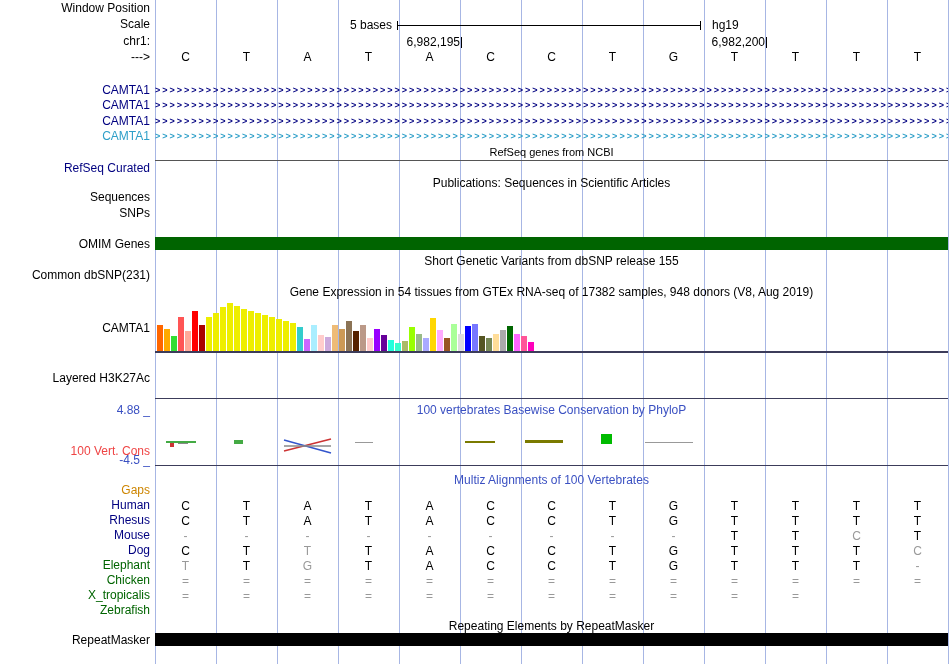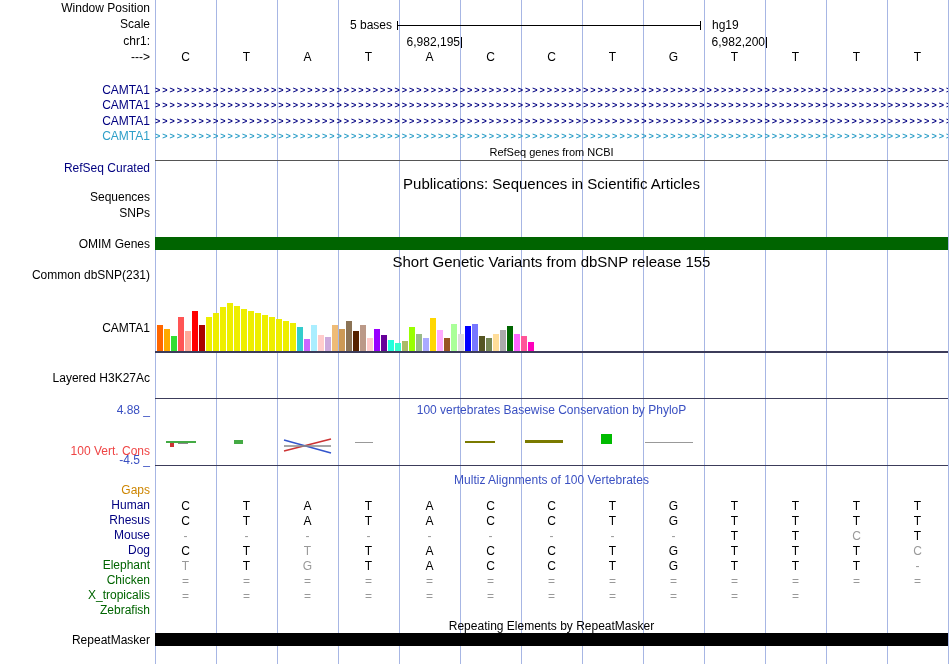--- a/index.html
+++ b/index.html
@@ -2,21 +2,21 @@
 <html><head>
 <meta charset="utf-8">
 <style>
   * { margin:0; padding:0; box-sizing:border-box; }
   body { background:#fff; font-family:"Liberation Sans", sans-serif; }
   #canvas { position:relative; width:950px; height:664px; background:#fff; overflow:hidden; color:#000; font-size:12px; }
   .gridline { position:absolute; top:0; bottom:0; width:1px; background:#a7b6e4; }
   .lbl { position:absolute; left:0; width:150px; text-align:right; font-size:12px; line-height:13px; white-space:nowrap; }
   .ctitle { position:absolute; left:155px; width:793px; text-align:center; font-size:12px; line-height:13px; white-space:nowrap; }
   .mid { font-size:11px; }
-  .small { font-size:15px; }
+  .small { font-size:12px; }
   .navy { color:#000080; }
   .green { color:#006400; }
   .blue { color:#3a50c2; }
   .grayblue { color:#ef4444;margin-top:16px; }
   .letters { position:absolute; left:155px; width:793px; height:15px; line-height:15px; display:flex; font-size:12px; }
   .letters span { flex:0 0 61px; text-align:center; }
   .muted { color:#999; }
   .arrows { position:absolute; left:155px; width:793px; height:13px; overflow:hidden; white-space:nowrap; font-size:9px; font-weight:bold; letter-spacing:2px; line-height:13px; }
   .hline { position:absolute; left:155px; width:793px; }
   .tick { position:absolute; width:1px; background:#000; }
@@ -104,20 +104,21 @@
   <div class="ctitle small" style="top:177px">Publications: Sequences in Scientific Articles</div>
   <div class="lbl" style="top:191px">Sequences</div>
   <div class="lbl" style="top:207px">SNPs</div>
 
   <div id="omim-bar"></div>
   <div class="lbl" style="top:238px">OMIM Genes</div>
 
   <div class="ctitle small" style="top:255px">Short Genetic Variants from dbSNP release 155</div>
   <div class="lbl" style="top:269px">Common dbSNP(231)</div>
 
+  <div class="ctitle" style="top:286px">Gene Expression in 54 tissues from GTEx RNA-seq of 17382 samples, 948 donors (V8, Aug 2019)</div>
   <div class="lbl" style="top:322px">CAMTA1</div>
   <div id="gtex-bars">
       <div style="height: 26px; background: rgb(255, 102, 0);"></div>
       <div style="height: 22px; background: rgb(255, 170, 0);"></div>
       <div style="height: 15px; background: rgb(51, 221, 51);"></div>
       <div style="height: 34px; background: rgb(255, 85, 85);"></div>
       <div style="height: 20px; background: rgb(255, 170, 153);"></div>
       <div style="height: 40px; background: rgb(255, 0, 0);"></div>
       <div style="height: 26px; background: rgb(170, 0, 0);"></div>
       <div style="height: 34px; background: rgb(238, 238, 0);"></div>

